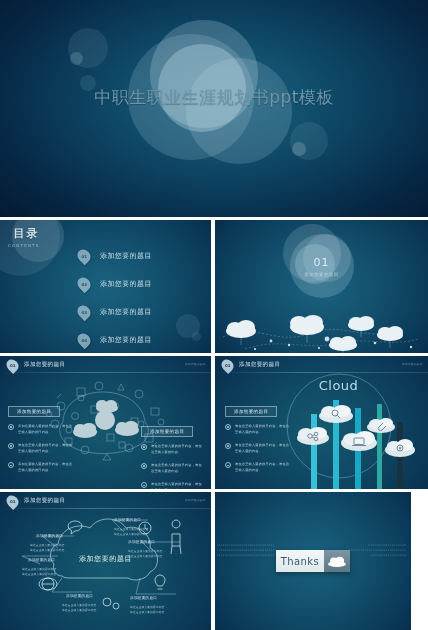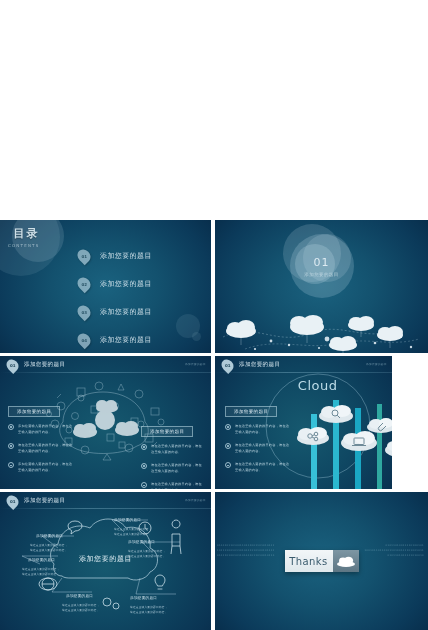--- a/index.html
+++ b/index.html
@@ -39,23 +39,23 @@
     position:absolute; left:0; right:0; top:86px; text-align:center;
     font-size:17px; letter-spacing:0.5px; color:#6f97ab;
     text-shadow:0 1px 1px rgba(0,0,0,.25);
     font-family:"DejaVu Sans","Liberation Sans",sans-serif;
   }
 
   
   .r2l { left:0;   top:220px; width:211px; height:133px; }
   .r2r { left:215px; top:220px; width:213px; height:133px; }
   .r3l { left:0;   top:356px; width:211px; height:133px; }
-  .r3r { left:215px; top:356px; width:177px; height:133px; }
+  .r3r { left:215px; top:356px; width:213px; height:133px; }
   .r4l { left:0;   top:492px; width:211px; height:138px; }
-  .r4r { left:215px; top:492px; width:213px; height:138px; }
+  .r4r { left:215px; top:492px; width:196px; height:138px; }
 
   .gap-v { position:absolute; background:#ffffff; }
 
   
   .toc-head { position:absolute; left:8px; top:6px; }
   .toc-head .cn { font-size:11px; color:#cfe0e8; letter-spacing:2px; font-weight:bold;
                   text-shadow:0 1px 1px rgba(0,0,0,.3);text-align:right; }
   .toc-head .en { font-size:4px; color:#9fb9c6; letter-spacing:1.2px; margin-top:2px; }
   .toc-list { position:absolute; left:78px; top:24px; }
   .toc-row { display:flex; align-items:center; height:23px; margin-bottom:5px; }
@@ -140,20 +140,35 @@
     width:26px; background:linear-gradient(180deg,#7d96a3 0%,#5d7684 100%);
     display:flex; align-items:center; justify-content:center;
   }
   .binrow { position:absolute; font-size:2.4px; color:rgba(150,195,215,.45); letter-spacing:.4px; white-space:nowrap; }
 </style>
 </head>
 <body>
 
 <div class="sheet">
 
+  <div class="slide" id="s1">
+    <div class="bg-grad"></div>
+
+    <div class="bub dk" style="left:68px;top:28px;width:40px;height:40px;"></div>
+    <div class="bub dk" style="left:70px;top:52px;width:13px;height:13px;background:rgba(175,205,218,.22);"></div>
+    <div class="bub dk" style="left:80px;top:75px;width:16px;height:16px;"></div>
+    <div class="bub b2" style="left:128px;top:34px;width:126px;height:126px;"></div>
+    <div class="bub b3" style="left:150px;top:20px;width:108px;height:108px;"></div>
+    <div class="bub b4" style="left:158px;top:44px;width:88px;height:88px;"></div>
+    <div class="bub b2" style="left:186px;top:58px;width:106px;height:106px;"></div>
+    <div class="bub dk" style="left:290px;top:122px;width:38px;height:38px;"></div>
+    <div class="bub dk" style="left:292px;top:142px;width:14px;height:14px;background:rgba(180,208,220,.25);"></div>
+
+    <div class="title">中职生职业生涯规划书ppt模板</div>
+  </div>
 
   <div class="gap-v" style="left:0;top:217px;width:428px;height:3px;"></div>
   <div class="gap-v" style="left:211px;top:220px;width:4px;height:410px;"></div>
   <div class="gap-v" style="left:0;top:353px;width:428px;height:3px;"></div>
   <div class="gap-v" style="left:0;top:489px;width:428px;height:3px;"></div>
 
   <div class="slide r2l">
     <div class="bg-grad flat"></div>
     <div class="bub dk" style="left:-18px;top:-22px;width:78px;height:78px;"></div>
     <div class="bub dk" style="left:12px;top:-10px;width:52px;height:52px;background:rgba(185,212,224,.16);"></div>

